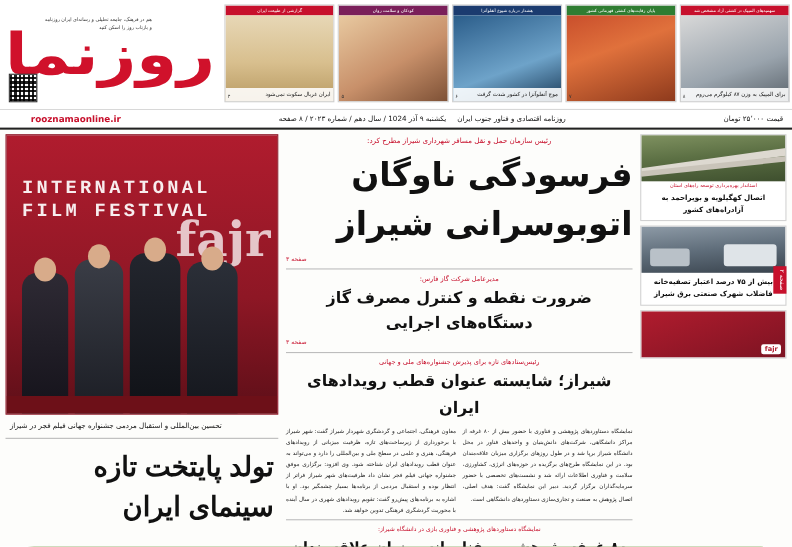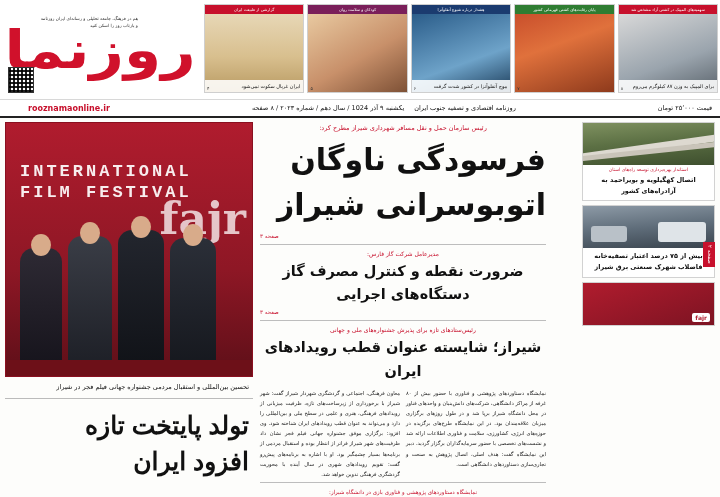--- a/index.html
+++ b/index.html
@@ -118,21 +118,21 @@
   .body {
     position: absolute; top: 118px; left: 0;
     width: 720px; height: 379px;
     display: flex; flex-direction: row-reverse;
     padding: 4px 5px 5px 5px;
     gap: 5px;
     background: #fdfdfb;
   }
   .col-right { width: 248px; display: flex; flex-direction: column; }
   .col-mid   { flex: 1; display: flex; flex-direction: column; }
-  .col-left  { width: 133px; display: flex; flex-direction: column; gap: 4px; margin-left: 29px; }
+  .col-left  { width: 133px; display: flex; flex-direction: column; gap: 4px; }
 
   
   .page-tab {
     position: absolute;
     top: 124px; right: 5px;
     background: #c7102c; color: #fff;
     font-size: 5.5px; padding: 3px 2px;
     writing-mode: vertical-rl;
     z-index: 5; direction: rtl;
     line-height: 1.4;
@@ -159,21 +159,21 @@
   .people { position: absolute; bottom: 0; left: 0; right: 0; height: 150px; }
   .person { position: absolute; bottom: 0; border-radius: 14px 14px 0 0; }
   .p1 { left: 14px;  width: 42px; height: 128px; background: linear-gradient(180deg,#2e2a34,#14121a); }
   .p2 { left: 62px;  width: 44px; height: 140px; background: linear-gradient(180deg,#3a3d46,#1b1d24); }
   .p3 { left: 112px; width: 46px; height: 146px; background: linear-gradient(180deg,#23262e,#0f1116); }
   .p4 { left: 164px; width: 46px; height: 138px; background: linear-gradient(180deg,#2b2f38,#14161c); }
   .head { position: absolute; top: -14px; left: 50%; transform: translateX(-50%); width: 20px; height: 22px; border-radius: 50%; background: #d8ab8a; }
   .stage-floor { position: absolute; bottom: 0; left: 0; right: 0; height: 16px; background: #6d1018; }
   .photo-caption {
     padding: 5px 4px; font-size: 6.5px; color: #111;
-    direction: rtl; text-align: right; line-height: 1.7;
+    direction: rtl; text-align: left; line-height: 1.7;
     border-bottom: 1px solid #bbb;
   }
   .big-headline {
     padding: 8px 4px 4px 4px;
     direction: rtl; text-align: right;
     font-size: 25px; font-weight: bold; color: #111;
     line-height: 1.45;
     font-family: Liberation Sans, sans-serif;
   }
 
@@ -304,21 +304,21 @@
         </div>
       </div>
 
     </div>
   </div>
 
   <div class="infobar">
     <div class="site">rooznamaonline.ir</div>
     <div class="mid">
       <span>یکشنبه ۹ آذر 1024 / سال دهم / شماره ۲۰۲۳ / ۸ صفحه</span>
-      <span>روزنامه اقتصادی و تصفیه جنوب ایران</span>
+      <span>روزنامه اقتصادی و فناور جنوب ایران</span>
     </div>
     <div>قیمت ۲۵٬۰۰۰ تومان</div>
   </div>
 
   <div class="body">
 
     <div class="col-right">
       <div class="page-tab">صفحه ۲</div>
 
       <div class="lead-photo">
@@ -341,21 +341,21 @@
               <span class="head"></span>
             </div>
           <div class="stage-floor"></div>
         </div>
       </div>
 
       <div class="photo-caption">تحسین بین‌المللی و استقبال مردمی جشنواره جهانی فیلم فجر در شیراز</div>
 
       <div class="big-headline">
         <div>تولد پایتخت تازه</div>
-        <div>افزود ایران</div>
+        <div>سینمای ایران</div>
       </div>
     </div>
 
     <div class="col-mid">
       <div class="kicker">رئیس سازمان حمل و نقل مسافر شهرداری شیراز مطرح کرد:</div>
       <div class="main-title">فرسودگی ناوگان اتوبوسرانی شیراز</div>
       <div class="more-link">صفحه ۳</div>
 
       <div class="rule"></div>
       <div class="sub-kicker">مدیرعامل شرکت گاز فارس:</div>

